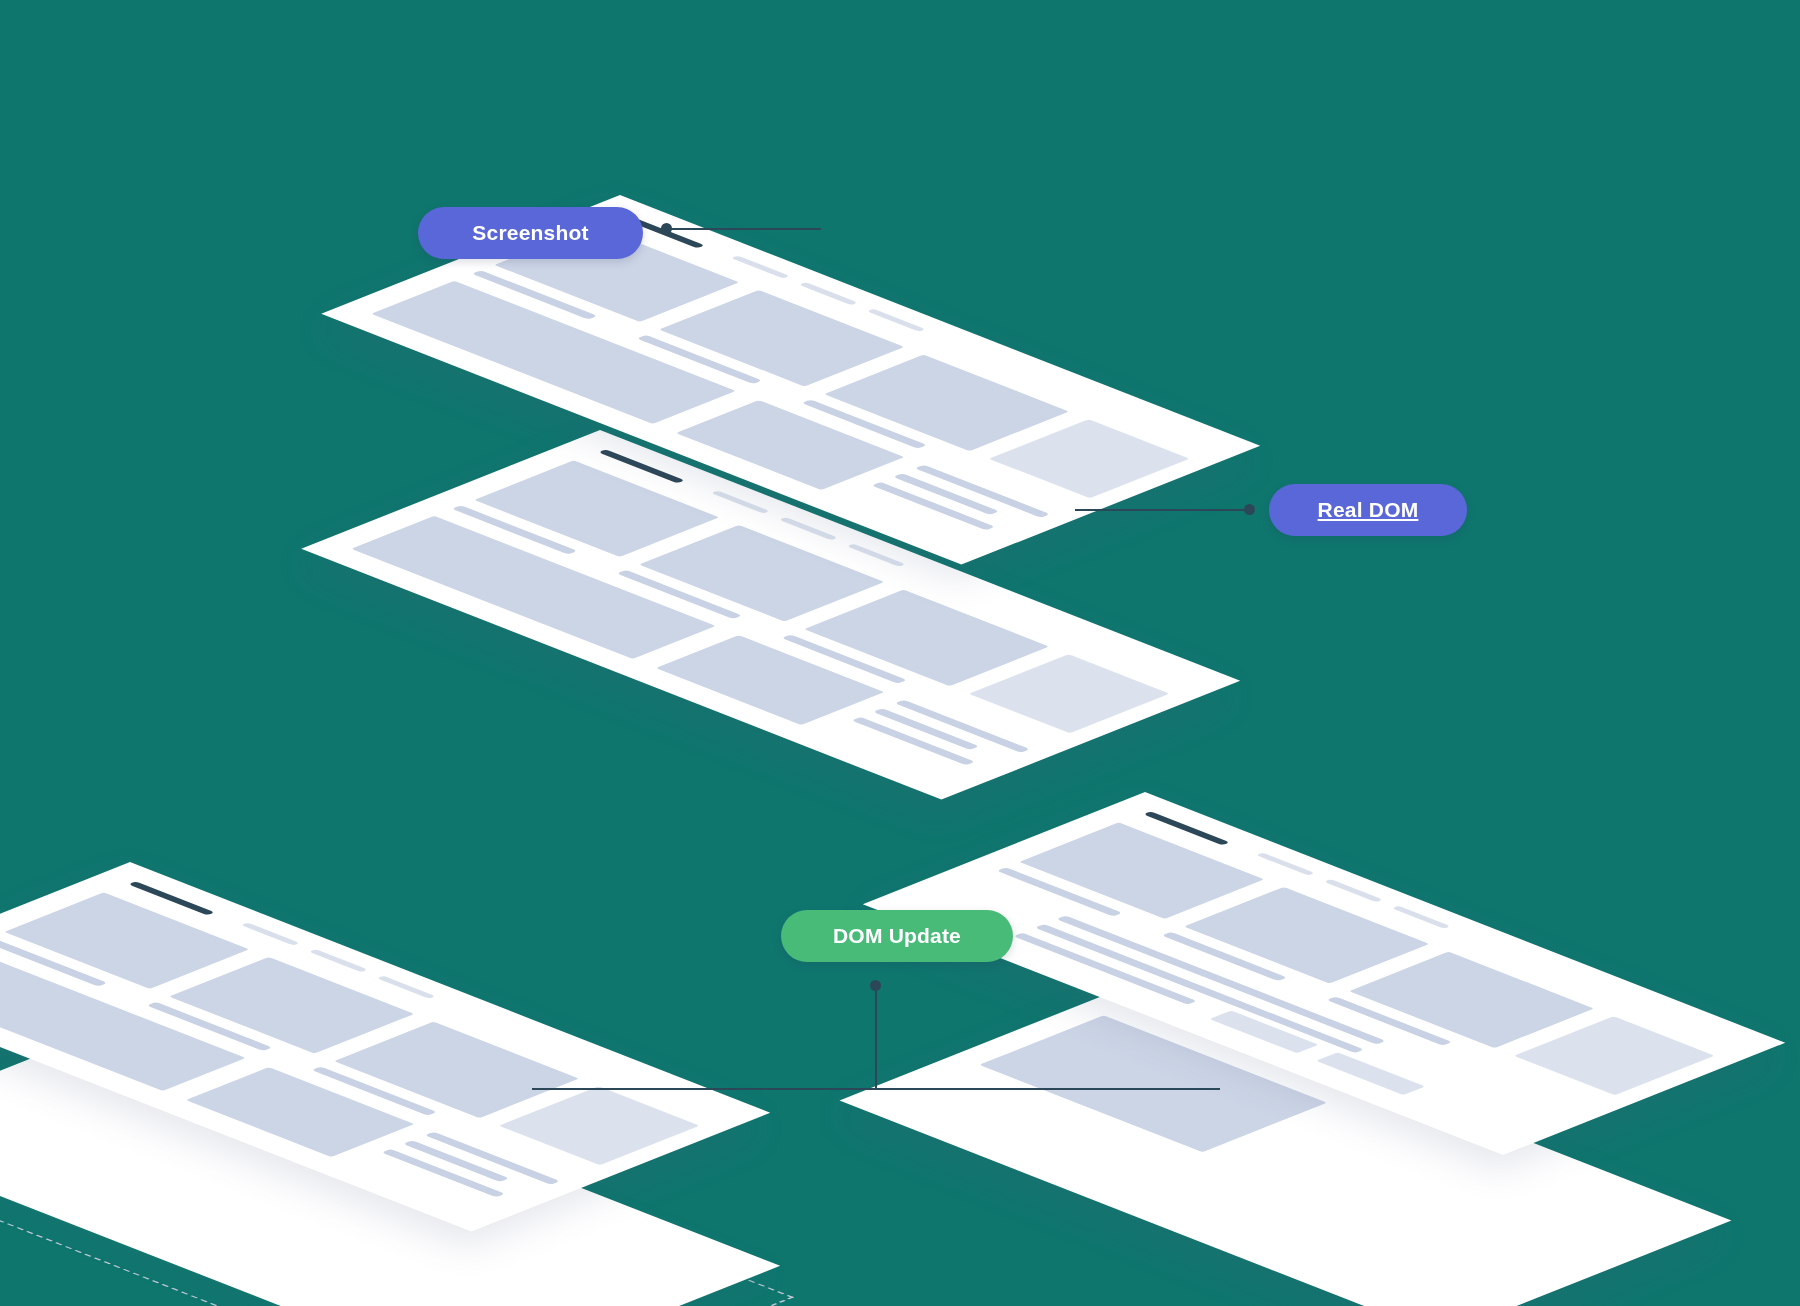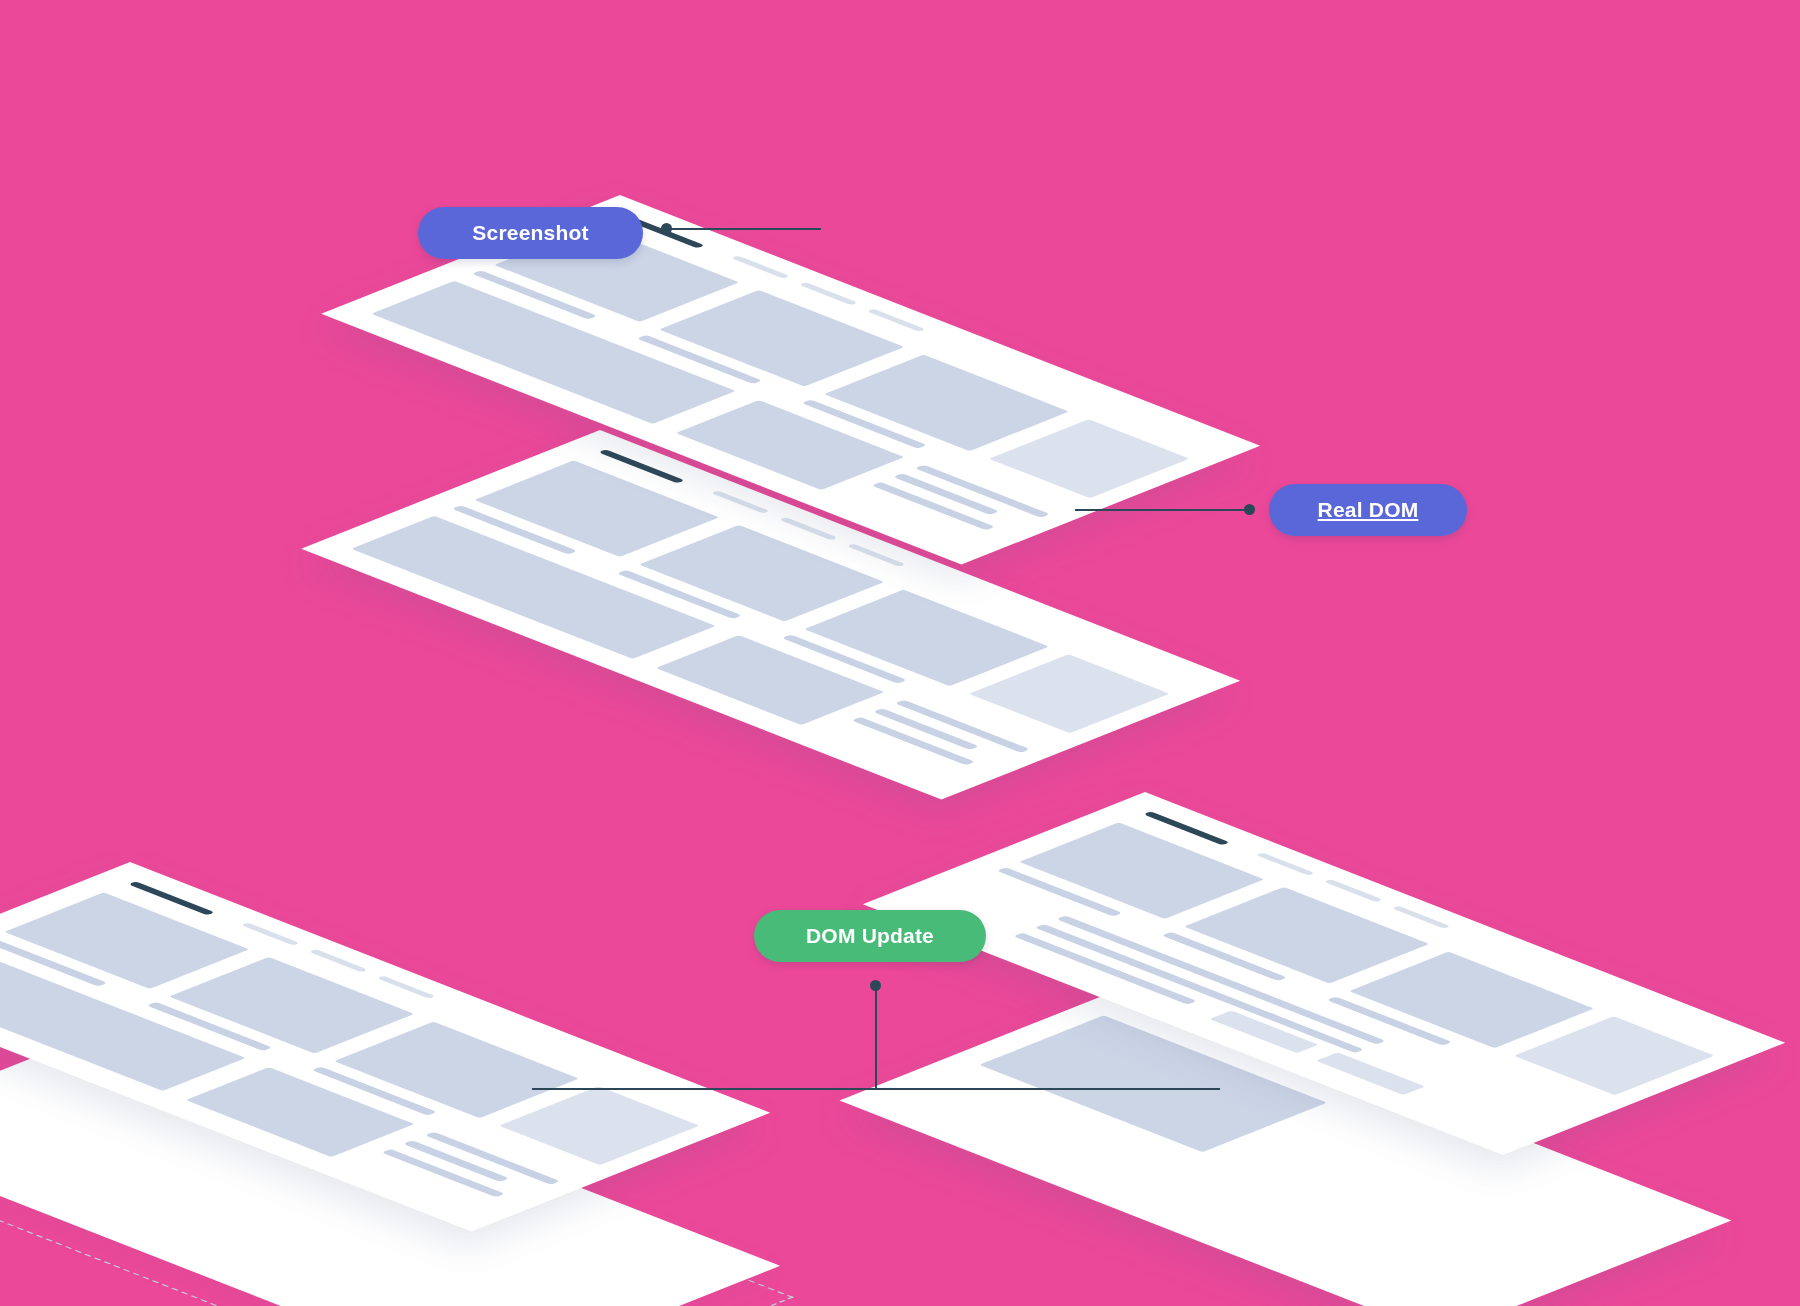--- a/index.html
+++ b/index.html
@@ -12,21 +12,21 @@
     height: 1306px;
     overflow: hidden;
     font-family: "Liberation Sans", sans-serif;
     position: relative;
   }
   #stage {
     position: absolute;
     left: 0; top: 0;
     width: 1800px;
     height: 1306px;
-    background: #ec4899;
+    background: #0f766e;
   }
 
   
   .plate {
     position: absolute;
     background: #ffffff;
     transform-origin: 0 0;
   }
   .plate.shadowed {
     box-shadow: 18px 26px 38px rgba(80, 95, 130, 0.14);
@@ -213,17 +213,17 @@
       <div class="bar" style="left:120px; top:262px; width:330px; height:11px;"></div>
       <div class="bar" style="left:120px; top:288px; width:180px; height:11px;"></div>
       <div class="blk pale" style="left:330px; top:282px; width:90px; height:26px;"></div>
       <div class="blk pale" style="left:440px; top:282px; width:90px; height:26px;"></div>
     </div>
   </div>
 
   <div class="connector" style="left:875px; top:985px; width:2px; height:105px;"></div>
   <div class="dot" style="left:870px; top:980px;"></div>
   <div class="connector" style="left:532px; top:1088px; width:688px; height:2px;"></div>
-  <div class="pill green" style="left:754px; top:910px; width:232px; height:52px; font-size:21px;">
+  <div class="pill green" style="left:781px; top:910px; width:232px; height:52px; font-size:21px;">
     <span>DOM Update</span>
   </div>
 
 </div>
 
 </body></html>

